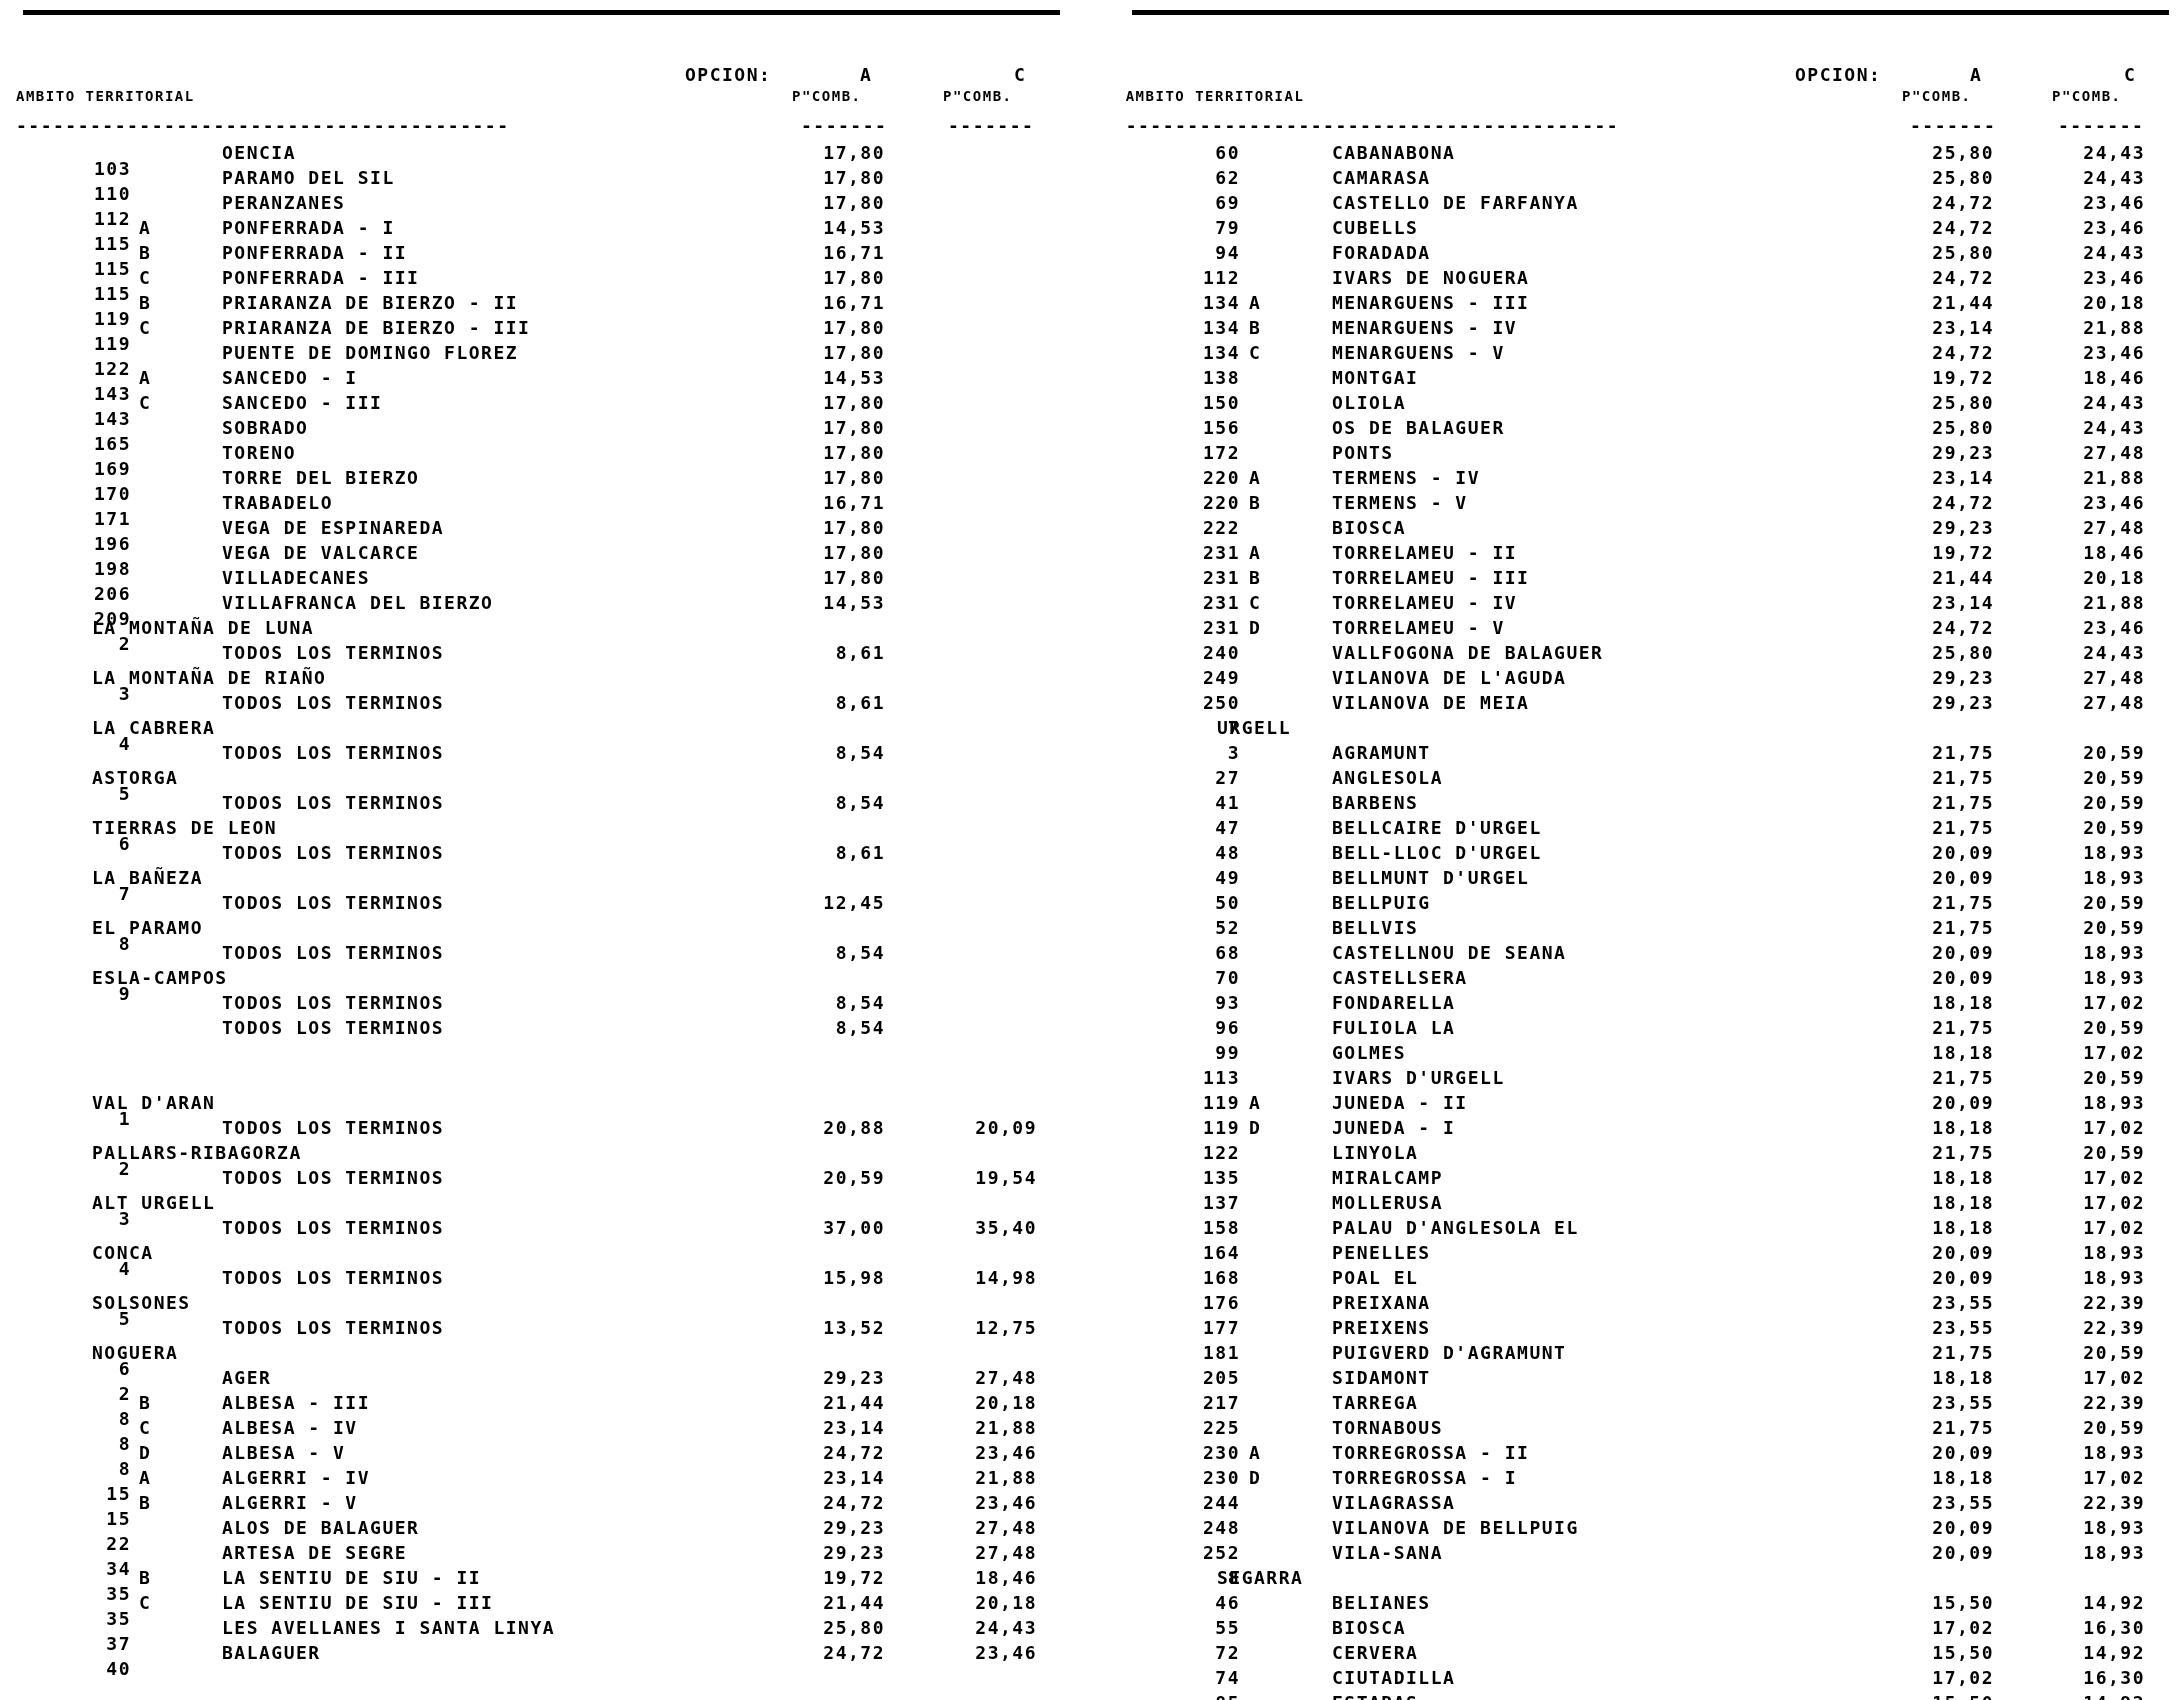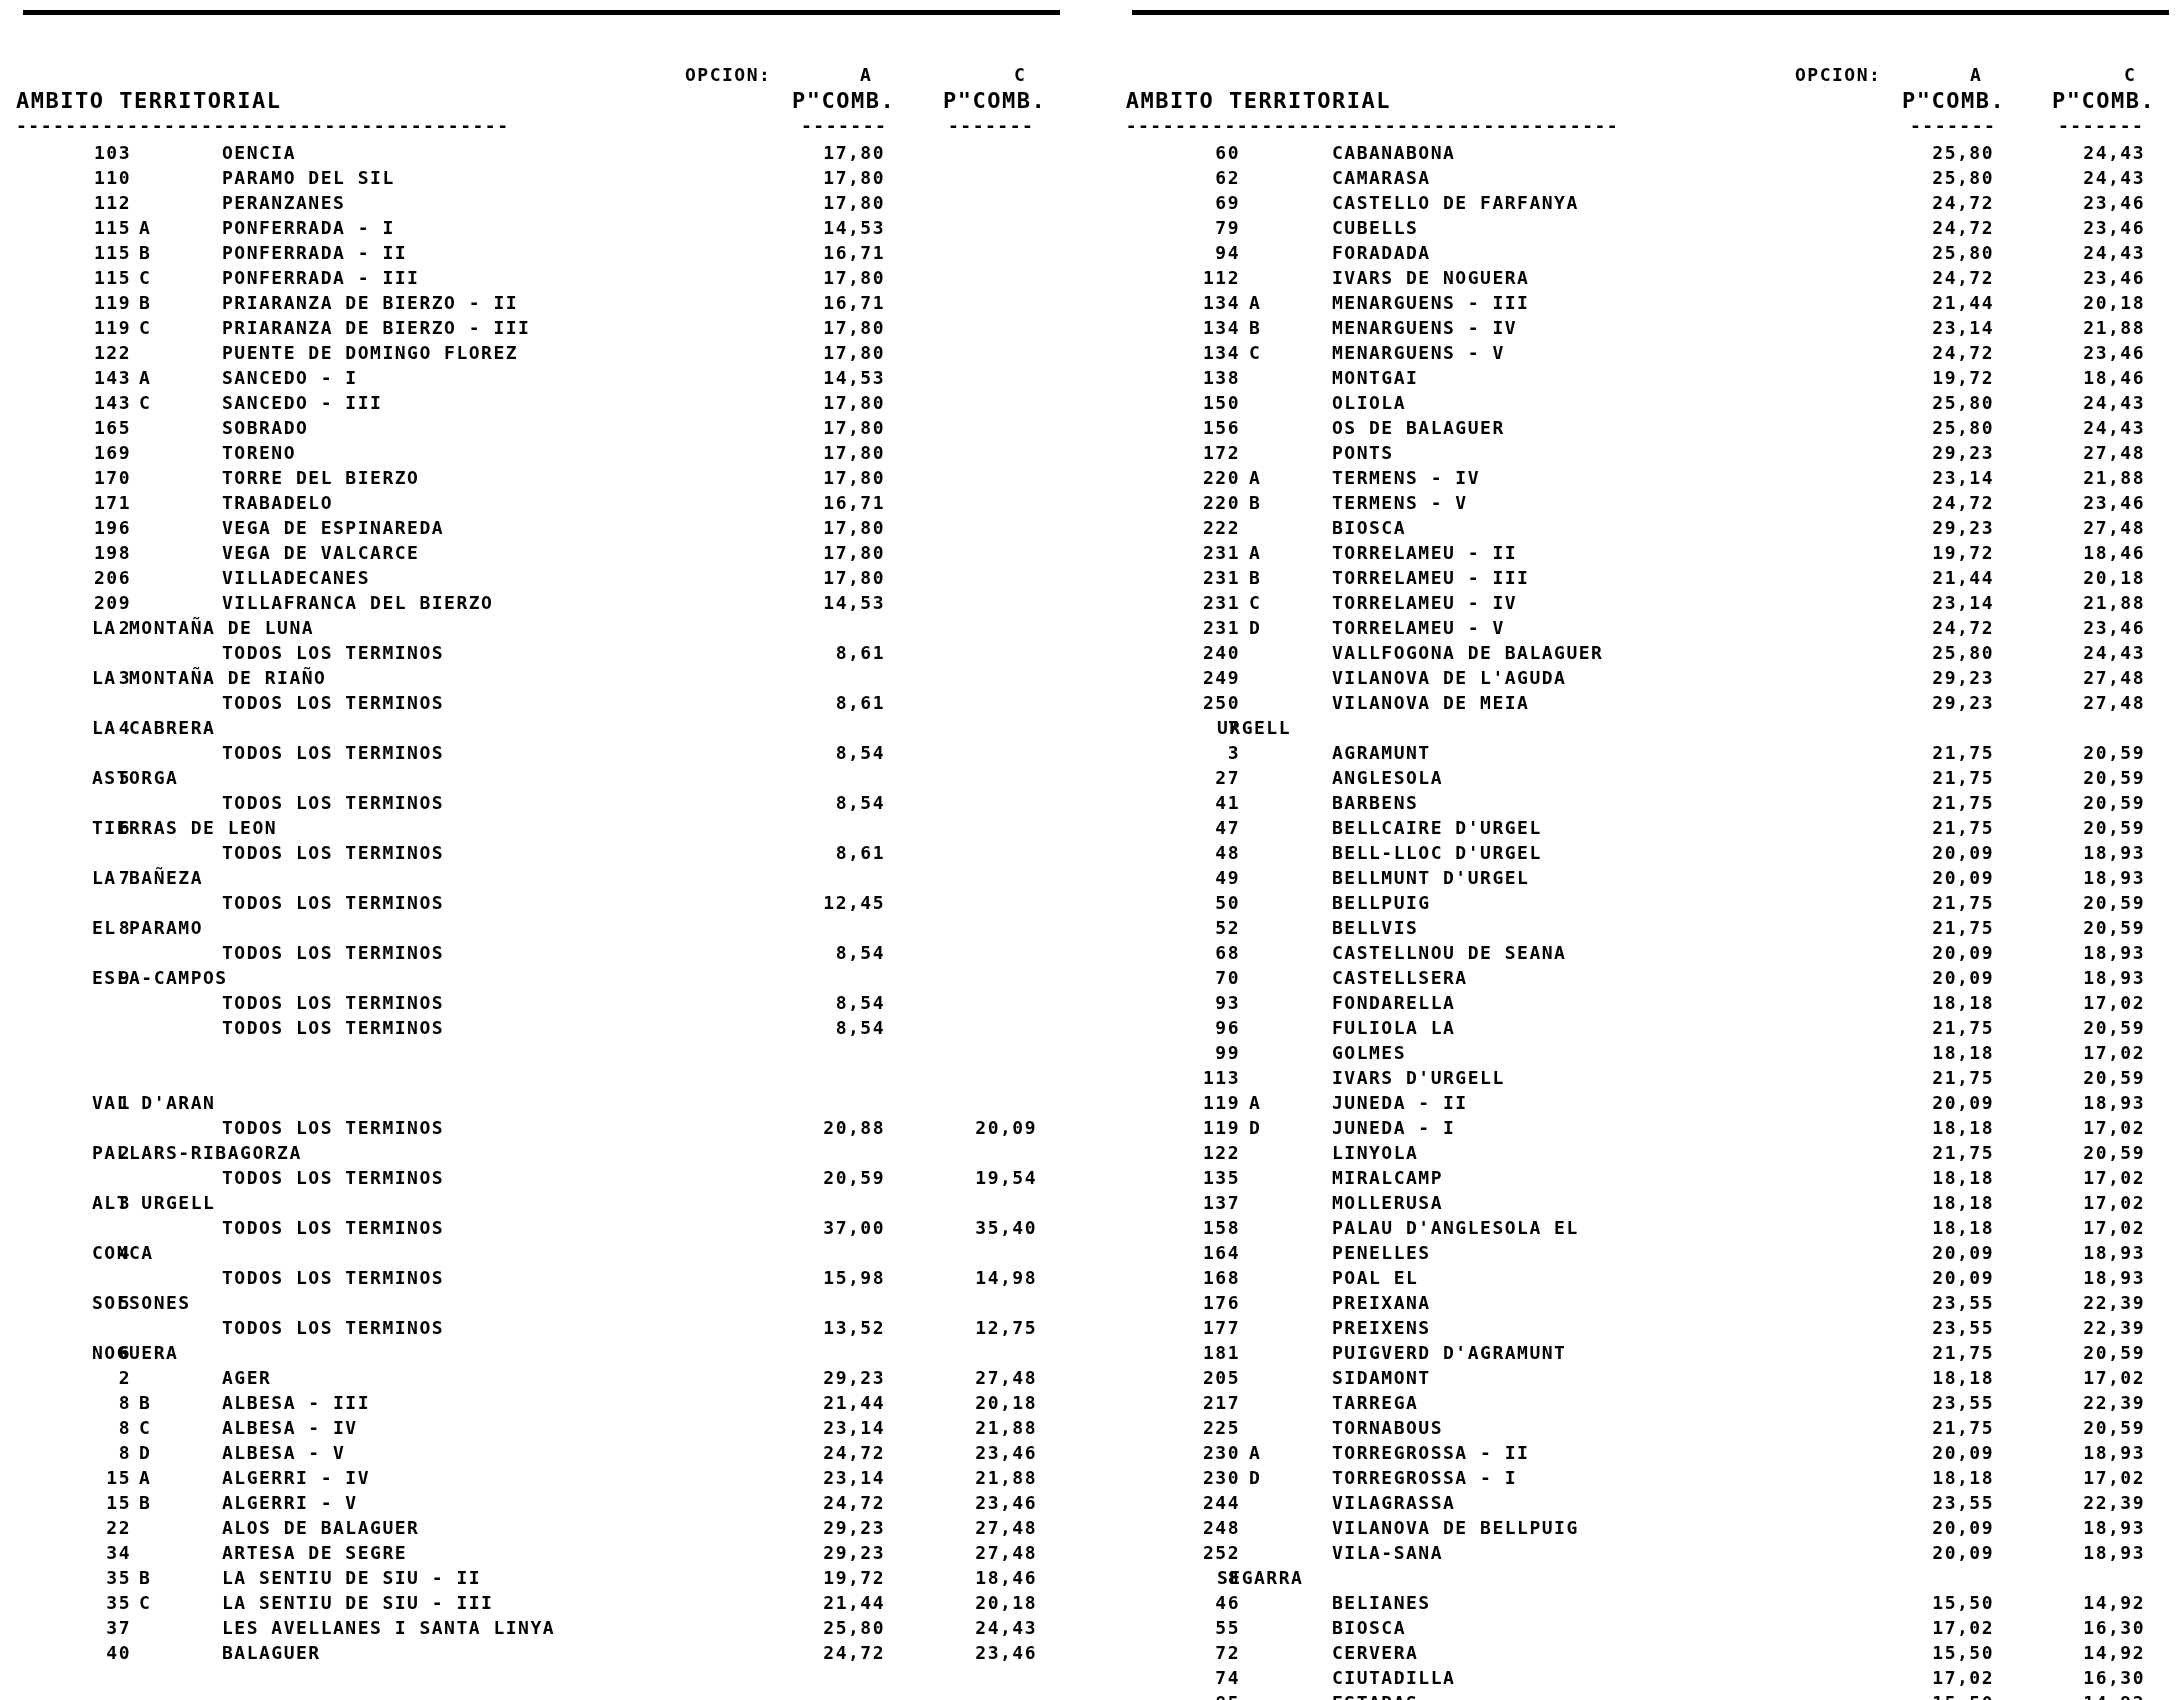--- a/index.html
+++ b/index.html
@@ -57,21 +57,21 @@
     position: absolute;
     font-weight: bold;
   }
 
   .hdr-row {
     position: absolute;
     top: 88px;
     left: 0;
     width: 1091px;
     height: 25px;
-    font-size: 22px;
+    font-size: 14px;
     letter-spacing: 1.5px;
     font-weight: bold;
     padding-left: 28px;
   }
   .hdr-ambito { position: absolute; }
   .hdr-pa, .hdr-pc { position: absolute; }
 
   .dash-row {
     position: absolute;
     top: 115px;
@@ -108,21 +108,21 @@
   
   .col-left .opcion-label { left: 685px; }
   .col-left .opt-a  { left: 860px; }
   .col-left .opt-c  { left: 1014px; }
   .col-left .hdr-ambito { left: 16px; }
   .col-left .hdr-pa { left: 792px; }
   .col-left .hdr-pc { left: 943px; }
   .col-left .dash-ambito { left: 16px; }
   .col-left .dash-a { left: 801px; }
   .col-left .dash-c { left: 948px; }
-  .col-left .code   { left: 44px; width: 87px; }
+  .col-left .code   { left: 44px; width: 87px; margin-top: 16px; }
   .col-left .sub    { left: 139px; }
   .col-left .name   { left: 222px; }
   .col-left .va     { left: 769px; width: 116px; }
   .col-left .vc     { left: 921px; width: 116px; }
   
   .col-left .row.group .code { left: 10px; width: 87px; }
   .col-left .row.group .name { left: 73px; }
   .col-left .row.sublevel .name { left: 92px; }
   .col-left .row.terms .name { left: 222px; }
 

